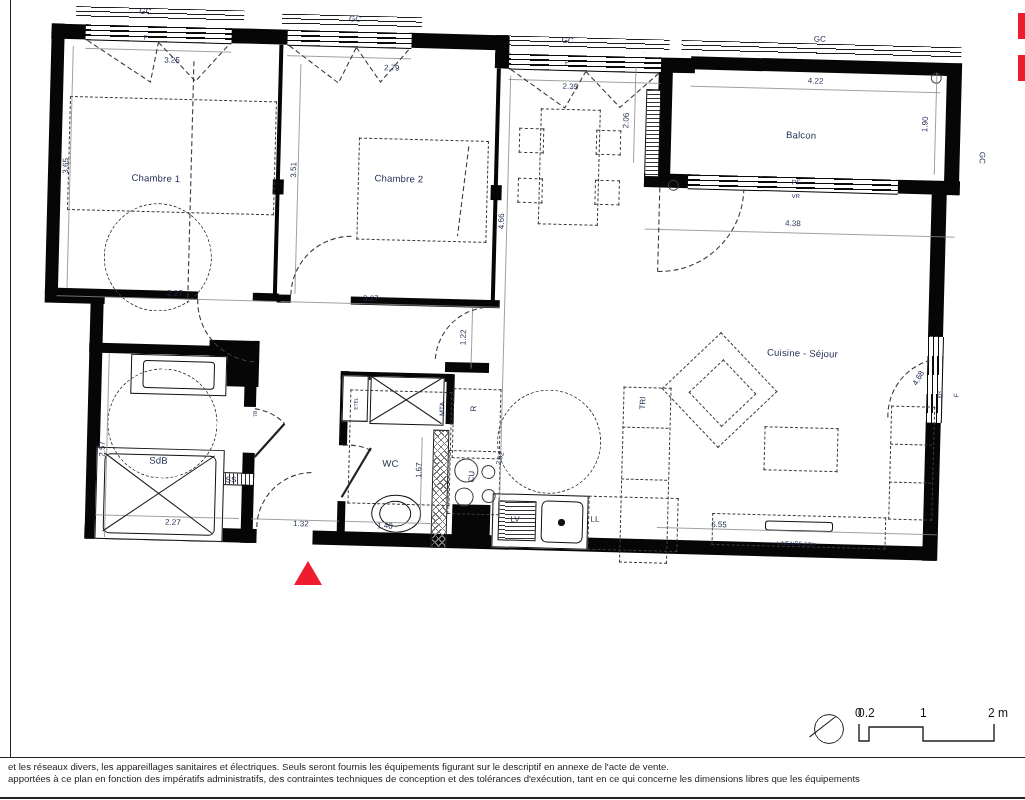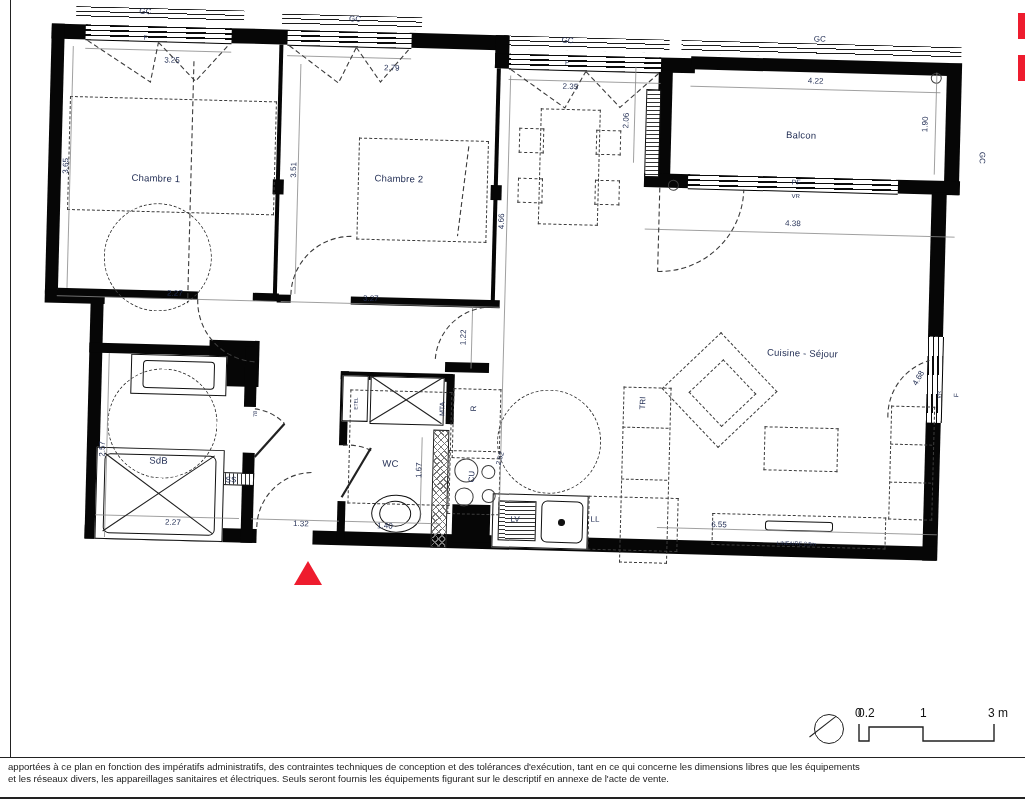--- a/index.html
+++ b/index.html
@@ -241,22 +241,22 @@
 
 <div id="north">
   <div class="circ"></div>
   <div class="bar"></div>
 </div>
 
 <div id="scalebar">
   <span style="left:3px;">0</span>
   <span style="left:6px;">0.2</span>
   <span style="left:68px;">1</span>
-  <span style="left:136px;">3 m</span>
+  <span style="left:136px;">2 m</span>
   <svg width="165" height="44">
     <path d="M7 18 L7 35 L17 35 L17 21 L71 21 L71 35 L142 35 L142 18" fill="none" stroke="#222" stroke-width="1.4"></path>
   </svg>
 </div>
 
 <div id="nota">
+  <div>et les réseaux divers, les appareillages sanitaires et électriques. Seuls seront fournis les équipements figurant sur le descriptif en annexe de l'acte de vente.</div>
   <div>apportées à ce plan en fonction des impératifs administratifs, des contraintes techniques de conception et des tolérances d'exécution, tant en ce qui concerne les dimensions libres que les équipements</div>
-  <div>et les réseaux divers, les appareillages sanitaires et électriques. Seuls seront fournis les équipements figurant sur le descriptif en annexe de l'acte de vente.</div>
 </div>
 
 </body></html>

